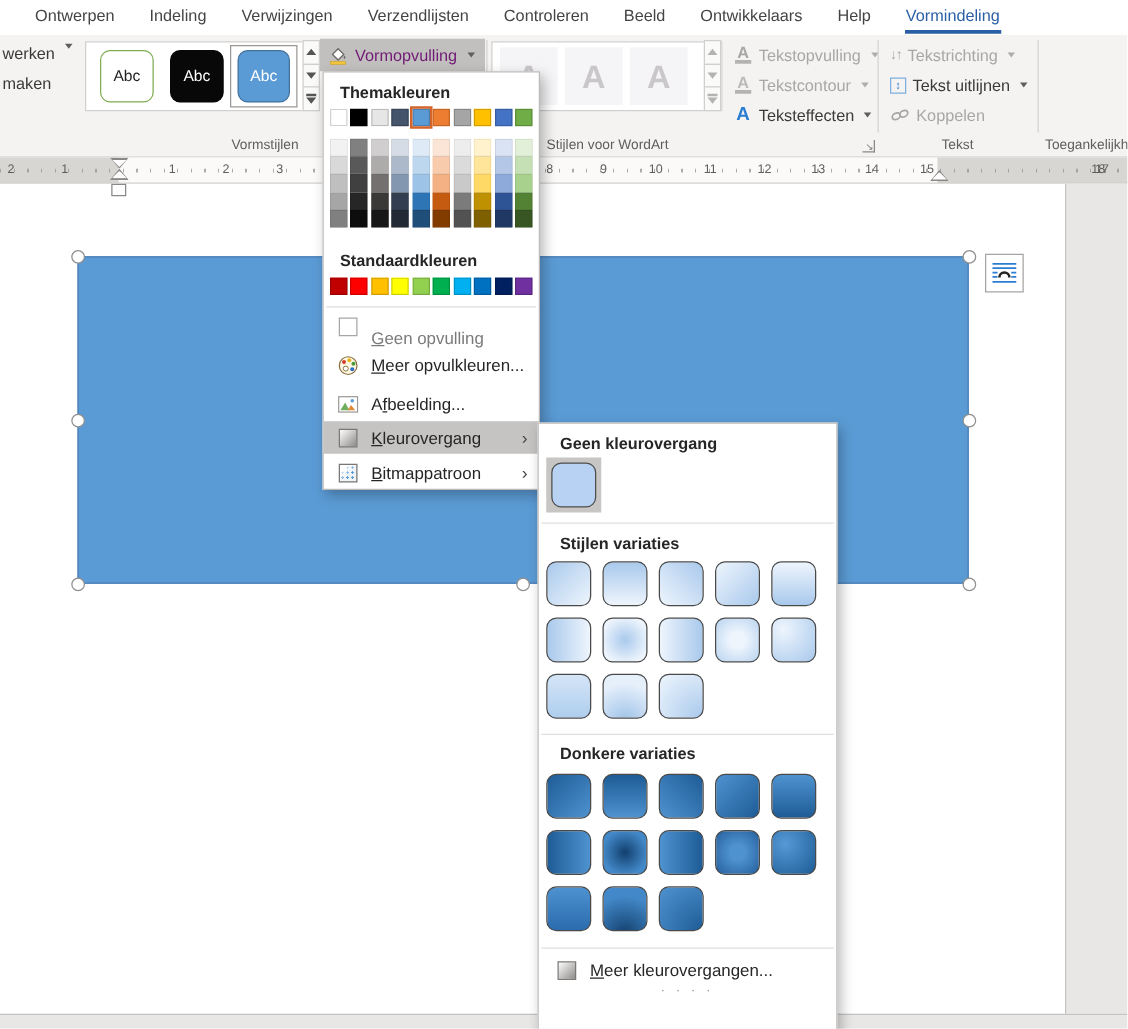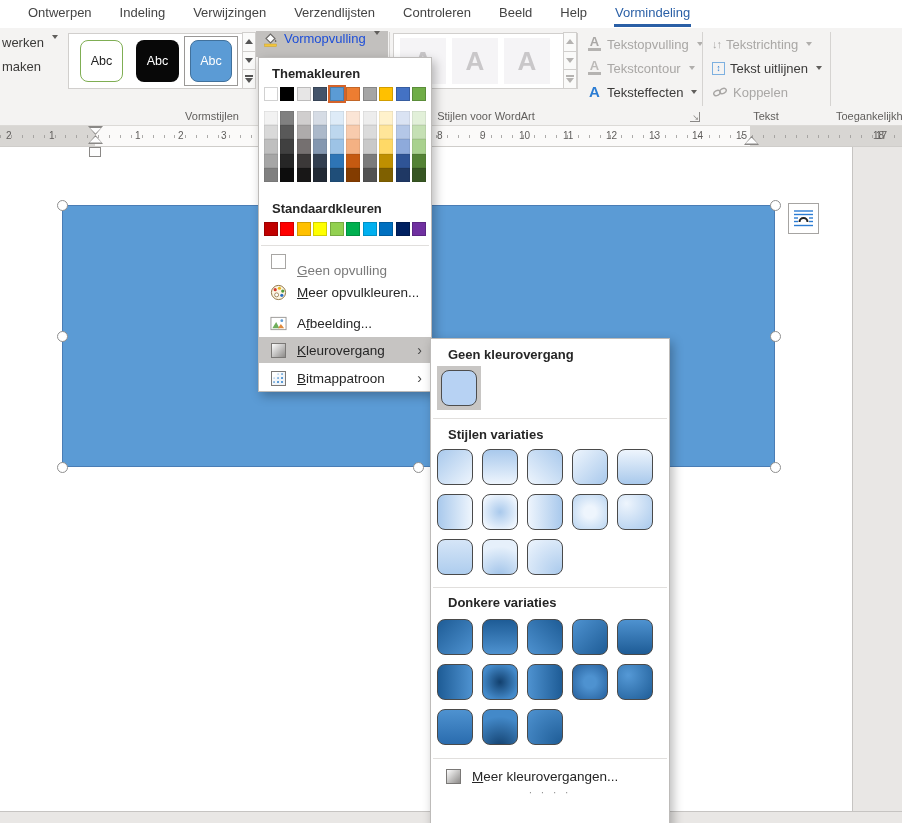--- a/index.html
+++ b/index.html
@@ -24,21 +24,21 @@
   .t-blue{position:absolute;left:5px;top:3px;width:42px;height:42px;border-radius:8px;background:var(--shape-fill);border:1px solid var(--shape-border);color:#fff;display:flex;align-items:center;justify-content:center;font-size:12.5px;box-sizing:border-box;}
   .scrollcol{position:absolute;width:14px;display:flex;flex-direction:column;}
   .scrollbtn{flex:1;background:#fafaf9;border:1px solid #d1cfcd;margin-top:-1px;display:flex;align-items:center;justify-content:center;box-sizing:border-box;}
   .tri{width:0;height:0;border-style:solid;}
   .tri-u{border-width:0 4px 5px 4px;border-color:transparent transparent #555 transparent;}
   .tri-d{border-width:5px 4px 0 4px;border-color:#555 transparent transparent transparent;}
   .tri-d.dis{border-color:#b5b3b1 transparent transparent transparent;}
   .tri-u.dis{border-color:transparent transparent #b5b3b1 transparent;}
   .morebar{width:8px;height:2px;background:#555;margin-bottom:1px;}
   .morebar.dis{background:#b5b3b1;}
-  .fillbtn{position:absolute;left:256px;top:3px;width:132px;height:26px;background:#c2c0be;display:flex;gap:5px;padding-left:6px;font-size:13px;color:#1d4ed8;box-sizing:border-box;}
+  .fillbtn{position:absolute;left:256px;top:3px;width:132px;height:26px;background:#c2c0be;display:flex;align-items:center;gap:5px;padding-left:6px;font-size:13px;color:#701a75;box-sizing:border-box;}
   .chv{width:0;height:0;border-style:solid;border-width:4px 3.5px 0 3.5px;border-color:#605e5c transparent transparent transparent;margin-left:3px;}
   .chv.dis{border-color:#b0aeac transparent transparent transparent;}
   .wa-tile{position:absolute;width:46px;height:46px;background:#f5f4f6;color:#c9c7c9;font-weight:bold;font-size:26px;display:flex;align-items:center;justify-content:center;}
   .ribtn{position:absolute;height:20px;display:flex;align-items:center;gap:5px;font-size:13px;white-space:nowrap;}
   .ribtn.dis{color:#a9a7a5;}
   .ribtn.en{color:#3b3a39;}
   .icoA{font-weight:bold;font-size:13px;line-height:10px;display:flex;flex-direction:column;align-items:center;width:15px;}
   .icoA .bar{width:13px;height:3px;margin-top:1px;}
   .grouplabel{position:absolute;top:82px;font-size:11px;color:#605e5c;white-space:nowrap;}
   .launcher{position:absolute;width:9px;height:9px;border-right:1.5px solid #8a8886;border-bottom:1.5px solid #8a8886;}
@@ -112,20 +112,23 @@
         <span class="lbl">Verwijzingen</span>
       </div>
       <div class="tab">
         <span class="lbl">Verzendlijsten</span>
       </div>
       <div class="tab">
         <span class="lbl">Controleren</span>
       </div>
       <div class="tab">
         <span class="lbl">Beeld</span>
+      </div>
+      <div class="tab">
+        <span class="lbl">Ontwikkelaars</span>
       </div>
       <div class="tab">
         <span class="lbl">Help</span>
       </div>
       <div class="tab active">
         <span class="lbl">Vormindeling</span>
       </div>
     </div>
 
   <div class="ribbon">

